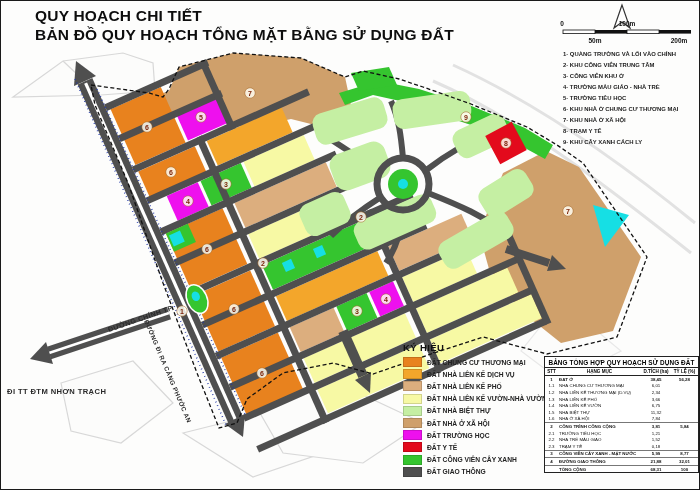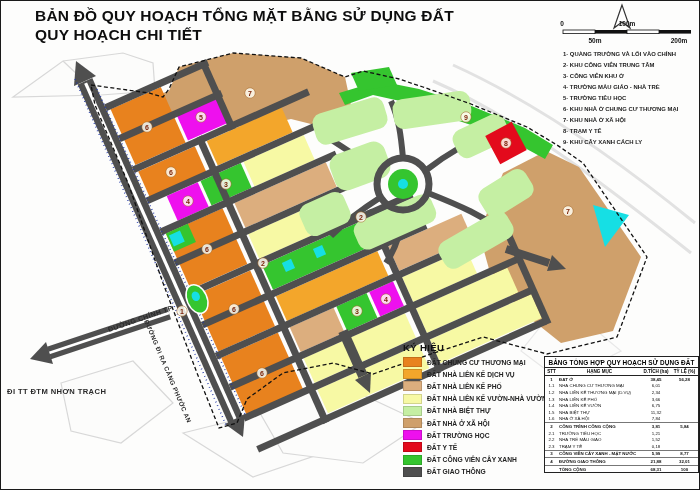--- a/index.html
+++ b/index.html
@@ -206,22 +206,22 @@
     </g>
     <g id="g-scalelabels">
         <text x="561" y="25" text-anchor="middle" font-size="6.5" font-weight="bold" fill="#111">0</text>
         <text x="626" y="25" text-anchor="middle" font-size="6.5" font-weight="bold" fill="#111">100m</text>
         <text x="594" y="42" text-anchor="middle" font-size="6.5" font-weight="bold" fill="#111">50m</text>
         <text x="678" y="42" text-anchor="middle" font-size="6.5" font-weight="bold" fill="#111">200m</text>
       </g>
   </svg>
 
   <div class="title">
+    <div>QUY HOẠCH CHI TIẾT</div>
     <div>BẢN ĐỒ QUY HOẠCH TỔNG MẶT BẰNG SỬ DỤNG ĐẤT</div>
-    <div>QUY HOẠCH CHI TIẾT</div>
   </div>
 
   <div class="ghichu">
     <div id="gc-list">
         <div class="gc-item">1- QUẢNG TRƯỜNG VÀ LỐI VÀO CHÍNH</div>
         <div class="gc-item">2- KHU CÔNG VIÊN TRUNG TÂM</div>
         <div class="gc-item">3- CÔNG VIÊN KHU Ở</div>
         <div class="gc-item">4- TRƯỜNG MẪU GIÁO - NHÀ TRẺ</div>
         <div class="gc-item">5- TRƯỜNG TIỂU HỌC</div>
         <div class="gc-item">6- KHU NHÀ Ở CHUNG CƯ THƯƠNG MẠI</div>

